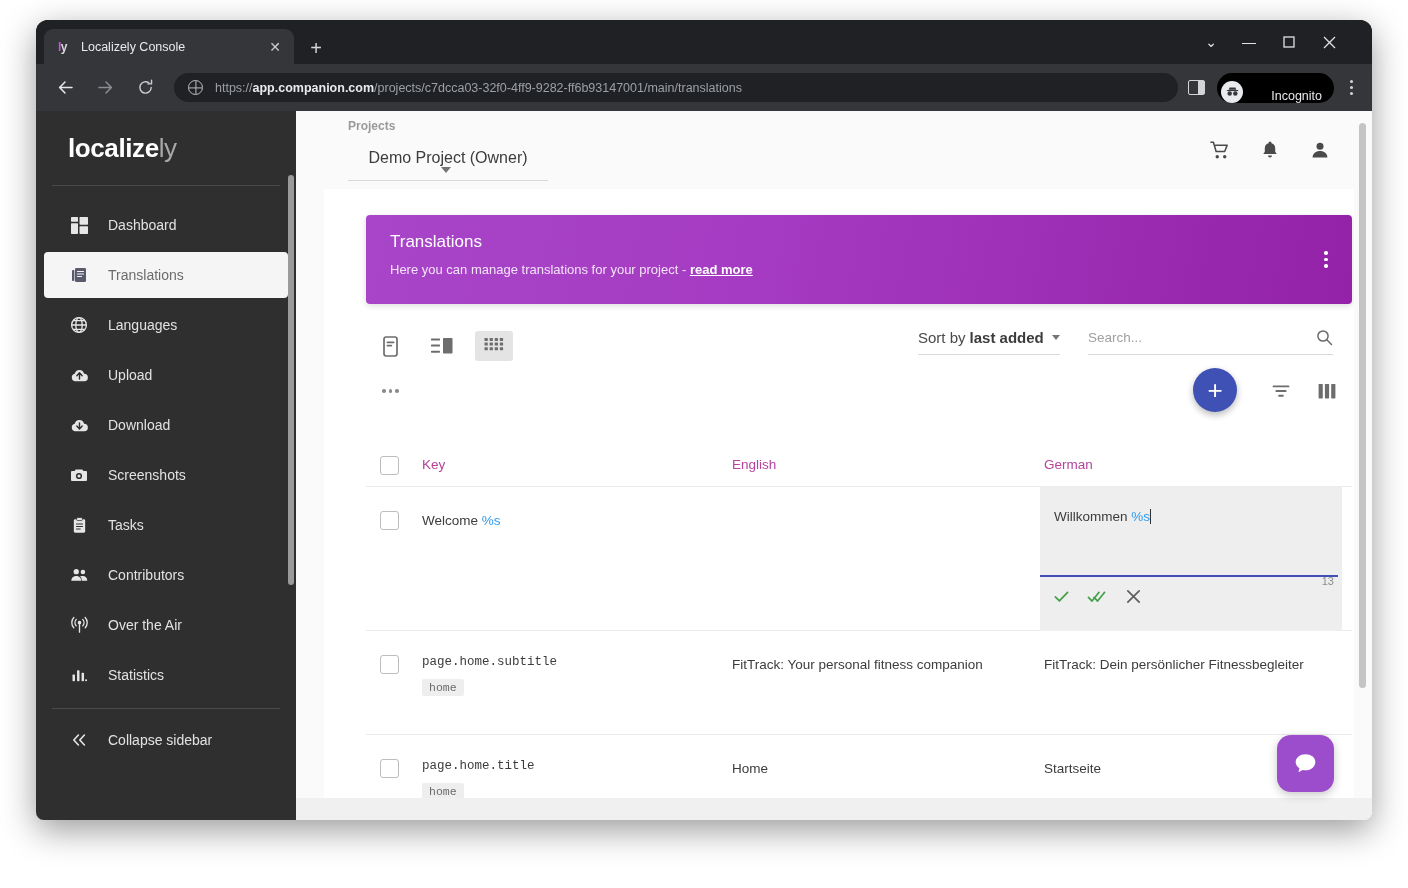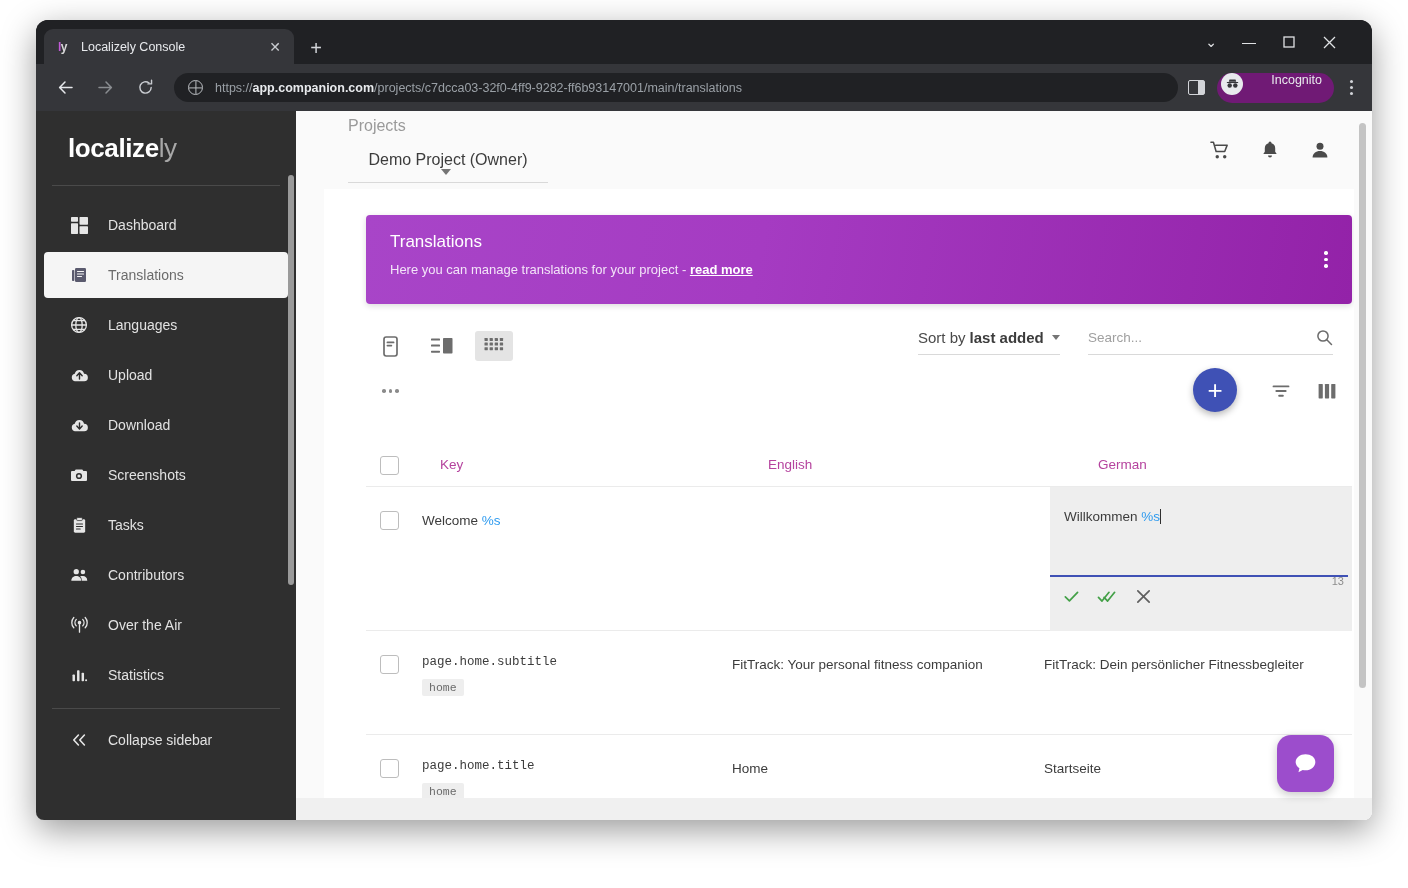--- a/index.html
+++ b/index.html
@@ -129,23 +129,23 @@
     width: 17px; height: 15px;
     border: 1.6px solid #d2d4d8; border-radius: 2px;
     position: relative; flex: 0 0 auto;
     margin-right: 4px;
   }
   #split-icon::after {
     content: ""; position: absolute; right: 0; top: 0;
     width: 6px; height: 100%; background: #d2d4d8;
   }
   #incognito-chip {
-    display: flex; align-items: flex-start;
+    display: flex; align-items: flex-end;
     height: 30px; padding: 0 12px 0 4px;
-    background: #701a75; border-radius: 15px;
+    background: #000000; border-radius: 15px;
     margin: 0 4px 0 8px;
     flex: 0 0 auto;
     gap: 19px;
   }
   #incognito-avatar {
     width: 22px; height: 22px; border-radius: 50%;
     background: #e8eaed; color: #35363a;
     display: flex; align-items: center; justify-content: center;
     font-size: 13px;
   }
@@ -234,21 +234,21 @@
   #top-header {
     position: relative;
     height: 78px;
     display: flex; align-items: center;
     background: #fafafa;
   }
   #project-select {
     margin-left: 24px; width: 200px;
   }
   #project-label {
-    font-size: 16px; color: #9a9a9a; margin-bottom: 16px;
+    font-size: 12px; color: #9a9a9a; margin-bottom: 16px; font-weight: bold;
   }
   #project-value-row {
     display: flex; align-items: center;
     border-bottom: 1px solid #d9d9d9;
     padding-bottom: 7px;
     flex-direction: column;
   }
   #project-value { font-size: 16px; color: #3c3c3c; flex: 1 1 auto; }
   #project-caret {
     width: 0; height: 0;
@@ -375,21 +375,21 @@
   #table {
     position: absolute; left: 42px; top: 332px;
     width: 986px; height: 377px;
     overflow: hidden;
   }
   .trow {
     position: relative;
     display: flex;
     border-bottom: 1px solid #ebebeb;
   }
-  #thead { height: 44px; align-items: center; gap: 18px; }
+  #thead { height: 44px; align-items: center; }
   .cb-cell {
     width: 56px; flex: 0 0 auto;
     display: flex; align-items: flex-start; justify-content: flex-start;
     padding-left: 14px; padding-top: 2px;
   }
   .checkbox {
     width: 19px; height: 19px;
     border: 1.6px solid #bdbdbd; border-radius: 3px;
     background: #fff;
   }
@@ -414,21 +414,21 @@
     display: inline-block; margin-top: 10px;
     padding: 2px 7px; background: #eeeeee; border-radius: 2px;
     font-family: "Liberation Mono", monospace;
     font-size: 11.5px; color: #6b6b6b;
   }
   .val-text { font-size: 13.5px; color: #3c3c3c; }
   .ph { color: #2f9bef; }
 
   
   #edit-cell {
-    position: absolute; right: 0; top: 0;
+    position: absolute; right: 10px; top: 0;
     width: 302px; height: 144px;
     background: #eeeeee;
     padding: 22px 14px 0 14px;
   }
   #edit-text { font-size: 13.5px; color: #3c3c3c; }
   #edit-caret {
     display: inline-block; width: 1px; height: 15px;
     background: #2f2f2f; vertical-align: -3px;
   }
   #edit-underline {

